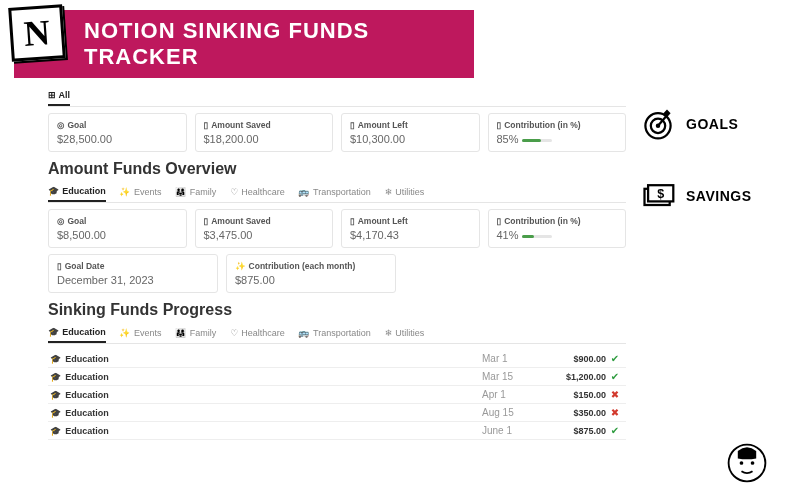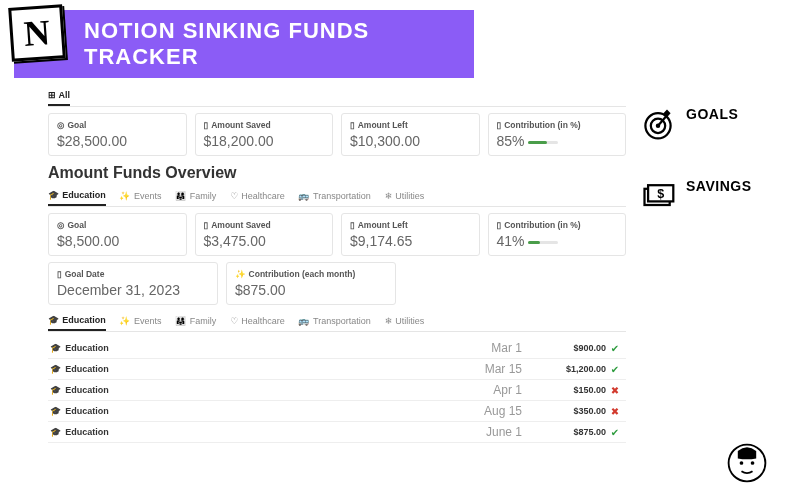--- a/index.html
+++ b/index.html
@@ -1,48 +1,48 @@
 <!DOCTYPE html>
 <html><head>
 <meta charset="utf-8">
 <style>
   * { box-sizing: border-box; margin: 0; padding: 0; }
   body { font-family: -apple-system, BlinkMacSystemFont, "Segoe UI", Helvetica, Arial, sans-serif; background: #fff; width: 800px; height: 500px; overflow: hidden; position: relative; }
   
   .header-bar { position: relative; padding: 10px 0 0 10px; }
   .logo-box { position: absolute; left: 10px; top: 6px; width: 54px; height: 54px; background: #fff; border: 3px solid #000; transform: rotate(-4deg); display: flex; align-items: center; justify-content: center; font-family: Georgia, serif; font-weight: bold; font-size: 36px; z-index: 2; box-shadow: 2px 2px 0 #000; }
-  .title-bar { background: #8b5cf6; color: #fff; font-weight: 800; font-size: 22px; letter-spacing: 1px; padding: 8px 12px 8px 70px; margin-left: 4px; width: 460px; }
+  .title-bar { background: #be185d; color: #fff; font-weight: 800; font-size: 22px; letter-spacing: 1px; padding: 8px 12px 8px 70px; margin-left: 4px; width: 460px; }
   
   .main { display: flex; }
   .left { width: 640px; padding: 8px 14px 0 48px; }
   .right { width: 160px; padding-top: 28px; }
   
   .section-title { font-size: 16px; font-weight: 600; color: #333; margin: 8px 0 4px 0; }
   
   .tabs { display: flex; gap: 14px; border-bottom: 1px solid #e5e5e5; font-size: 9px; color: #888; margin-bottom: 6px; }
   .tab { display: flex; align-items: center; gap: 3px; padding: 4px 0; cursor: pointer; }
   .tab.active { color: #222; border-bottom: 2px solid #222; font-weight: 600; }
   .tab-ico { font-size: 9px; }
   
   .card-row { display: flex; gap: 8px; margin-bottom: 6px; }
   .card { border: 1px solid #e5e5e5; border-radius: 3px; padding: 6px 8px; flex: 1; min-width: 0; }
   .card-label { font-size: 8.5px; color: #555; font-weight: 600; display: flex; gap: 3px; align-items: center; }
-  .card-value { font-size: 14px; color: #666; margin-top: 3px; }
+  .card-value { font-size: 11px; color: #666; margin-top: 3px; }
   .progress { display: inline-block; width: 30px; height: 3px; background: #e5e5e5; border-radius: 2px; vertical-align: middle; margin-left: 3px; position: relative; }
   .progress-fill { position: absolute; left: 0; top: 0; height: 100%; background: #4a9d4a; border-radius: 2px; }
   
   .list-row { display: flex; align-items: center; border-bottom: 1px solid #eee; padding: 3px 2px; font-size: 9px; }
   .list-label { display: flex; gap: 4px; align-items: center; font-weight: 600; color: #333; flex: 1; }
-  .list-date { color: #999; font-size: 12px; width: 40px; text-align: right; }
+  .list-date { color: #999; font-size: 10px; width: 40px; text-align: left; }
   .list-amt { width: 55px; text-align: right; font-weight: 600; color: #333; margin-left: 29px; }
   .list-status { width: 18px; text-align: center; font-size: 10px; }
   .ok { color: #2e9c3f; }
   .no { color: #d23a2e; }
   
-  .feature { display: flex; align-items: flex-start; gap: 10px; margin-bottom: 36px; }
+  .feature { display: flex; align-items: center; gap: 10px; margin-bottom: 36px; }
   .feature-ico { width: 36px; height: 36px; display: flex; align-items: center; justify-content: center; }
   .feature-label { font-weight: 800; font-size: 14px; letter-spacing: 0.5px; }
   
   .avatar { position: absolute; right: 30px; bottom: 14px; width: 46px; height: 46px; }
   
   svg { display: block; }
 </style>
 </head>
 <body>
 
@@ -131,21 +131,21 @@
             <span>▯</span>
             <span>Amount Saved</span>
           </div>
         <div class="card-value">$3,475.00</div>
       </div>
       <div class="card">
         <div class="card-label">
             <span>▯</span>
             <span>Amount Left</span>
           </div>
-        <div class="card-value">$9,174.65</div>
+        <div class="card-value">$4,170.43</div>
       </div>
       <div class="card">
         <div class="card-label">
             <span>▯</span>
             <span>Contribution (in %)</span>
           </div>
         <div class="card-value"><span>41%</span><span class="progress"><span class="progress-fill" id="ov-pf" style="width: 41%;"></span></span></div>
       </div>
     </div>
     <div class="card-row">
@@ -158,20 +158,21 @@
       </div>
       <div class="card" style="flex:0 0 170px">
         <div class="card-label">
             <span>✨</span>
             <span>Contribution (each month)</span>
           </div>
         <div class="card-value">$875.00</div>
       </div>
     </div>
 
+    <div class="section-title">Sinking Funds Progress</div>
     <div class="tabs" id="pr-tabs">
         <div class="tab active">
           <span class="tab-ico">🎓</span>
           <span>Education</span>
         </div>
         <div class="tab">
           <span class="tab-ico">✨</span>
           <span>Events</span>
         </div>
         <div class="tab">

